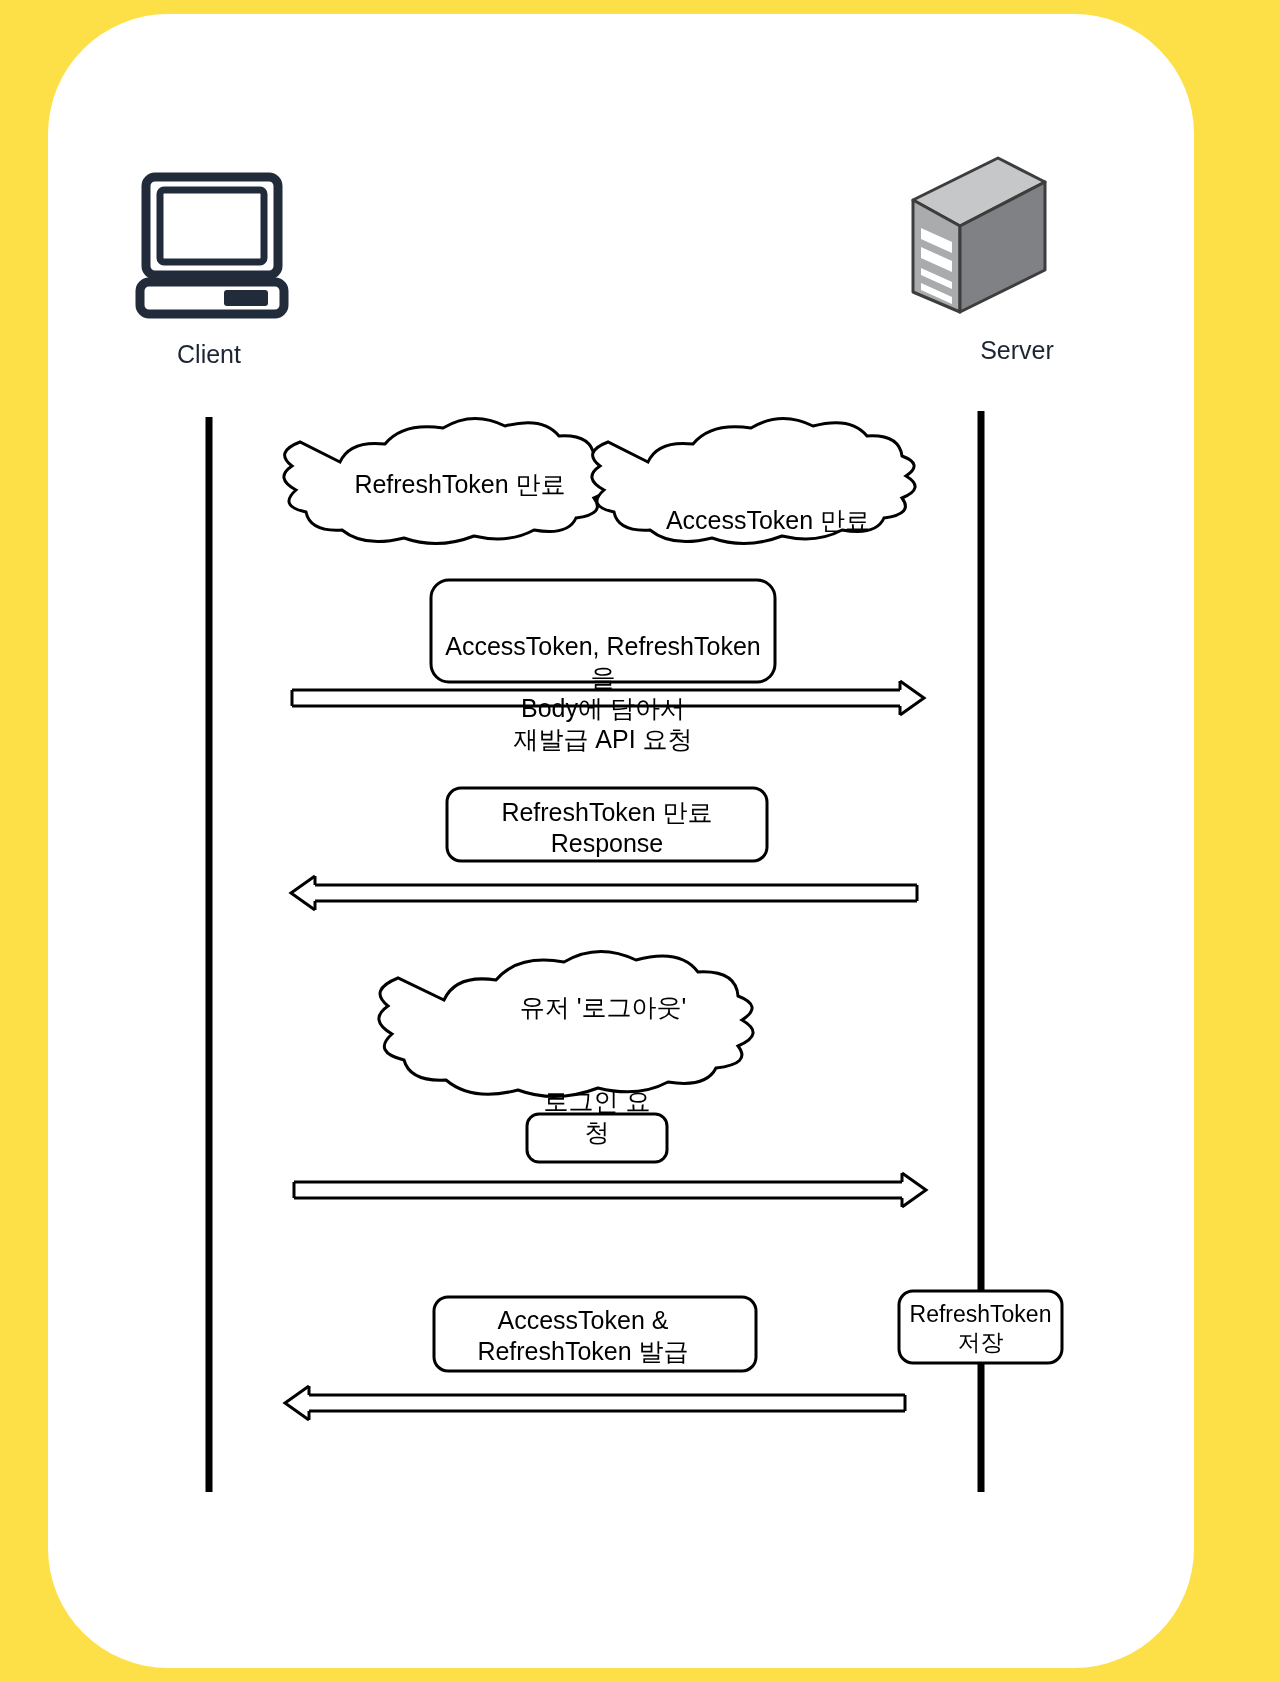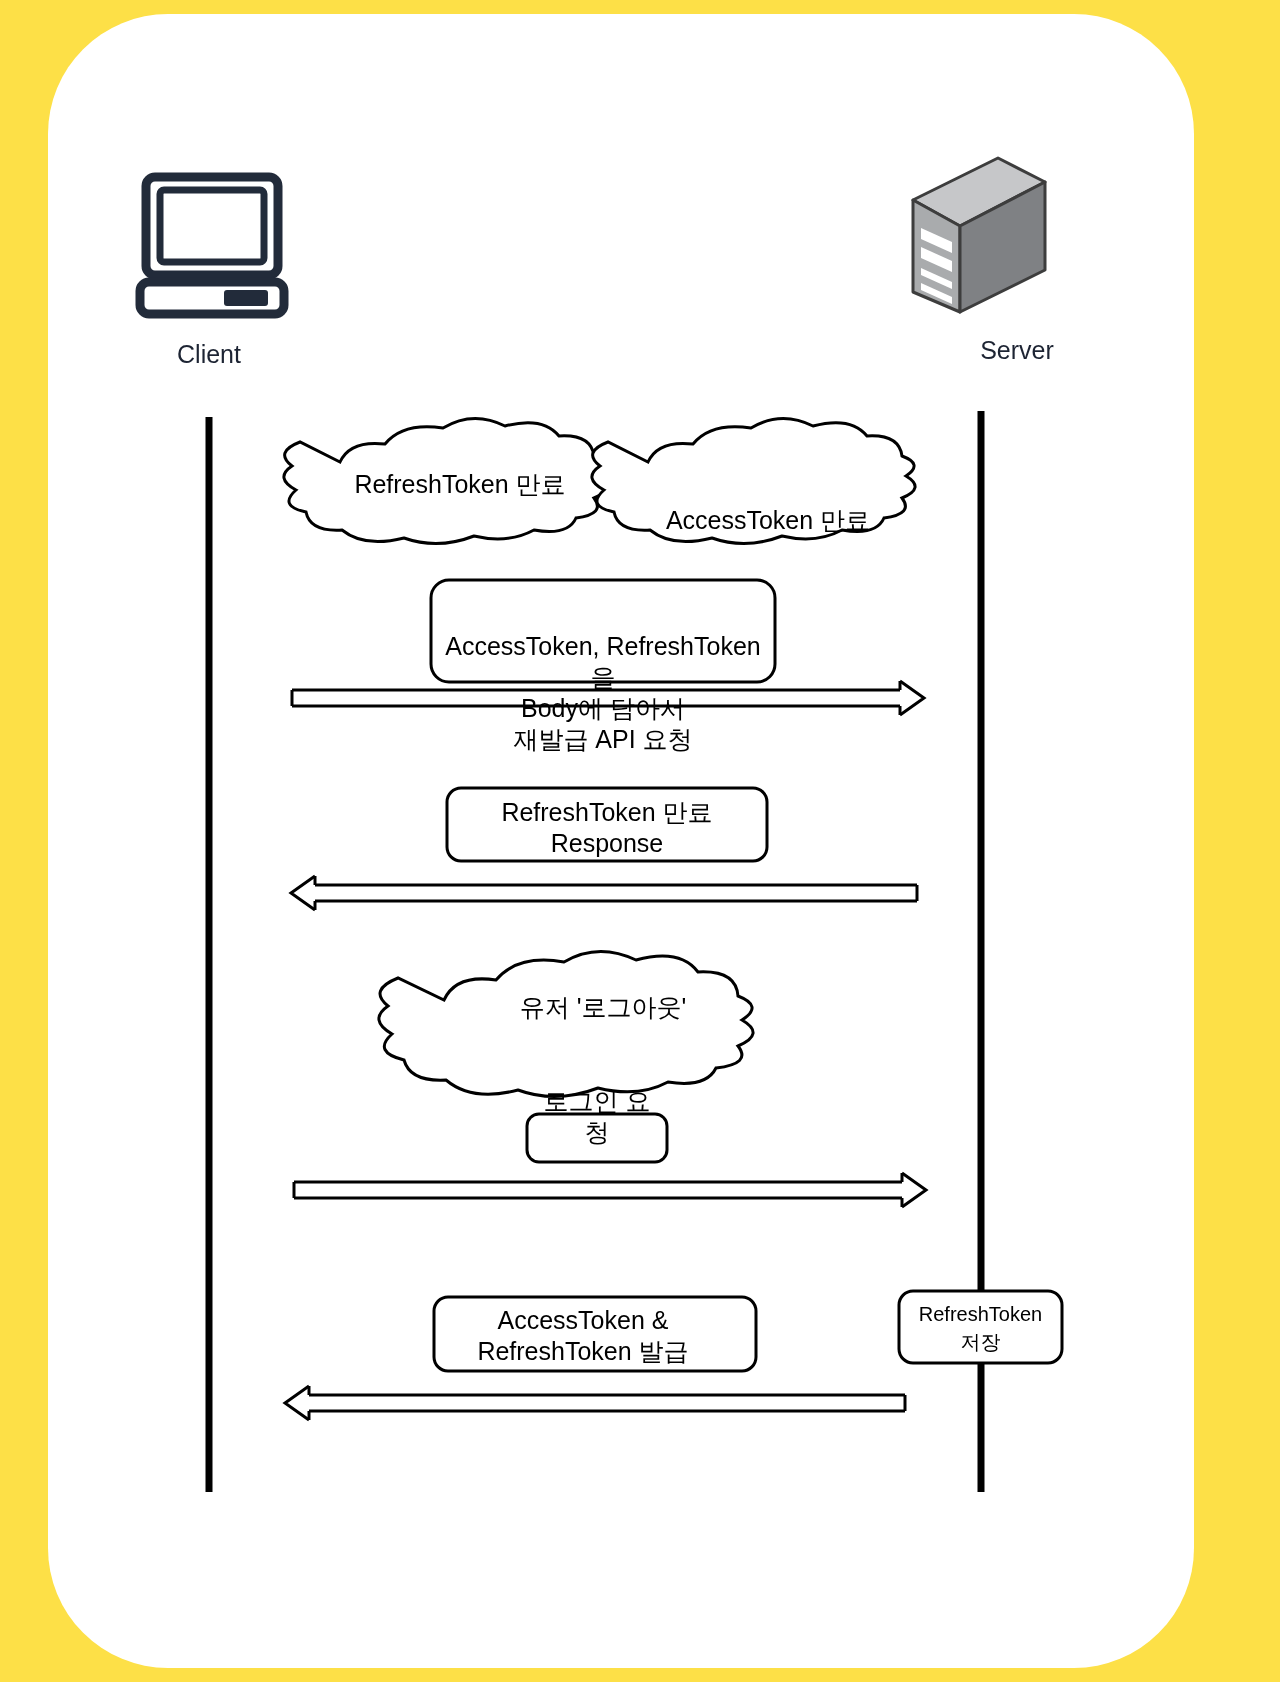--- a/index.html
+++ b/index.html
@@ -110,15 +110,15 @@
 
   <div class="boxtext" style="left:436px;top:589px;width:334px;margin-top:42px;">AccessToken, RefreshToken을
 Body에 담아서
 재발급 API 요청</div>
   <div class="boxtext" style="left:452px;top:797px;width:310px;">RefreshToken 만료
 Response</div>
   <div class="boxtext" style="left:532px;top:1086px;width:130px;">로그인 요청</div>
   <div class="boxtext" style="left:427px;top:1305px;width:312px;">AccessToken &amp;
 RefreshToken 발급</div>
 
-  <div class="boxtext" style="left:901px;top:1300px;width:159px;font-size:20px;line-height:28px;">RefreshToken
+  <div class="boxtext" style="left:901px;top:1300px;width:159px;font-size:23px;line-height:28px;">RefreshToken
 저장</div>
 </div>
 
 </body></html>

